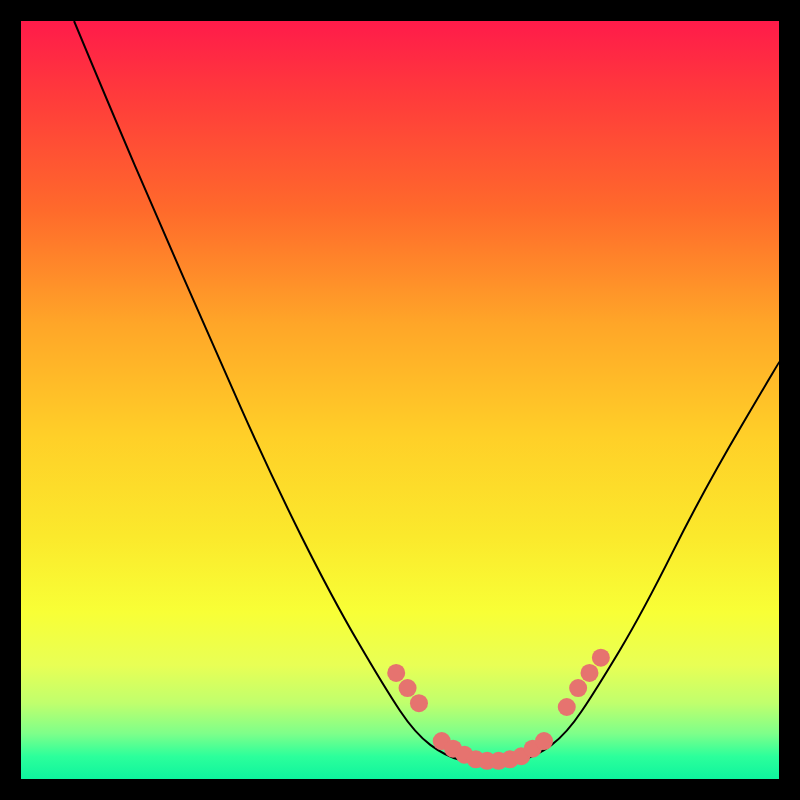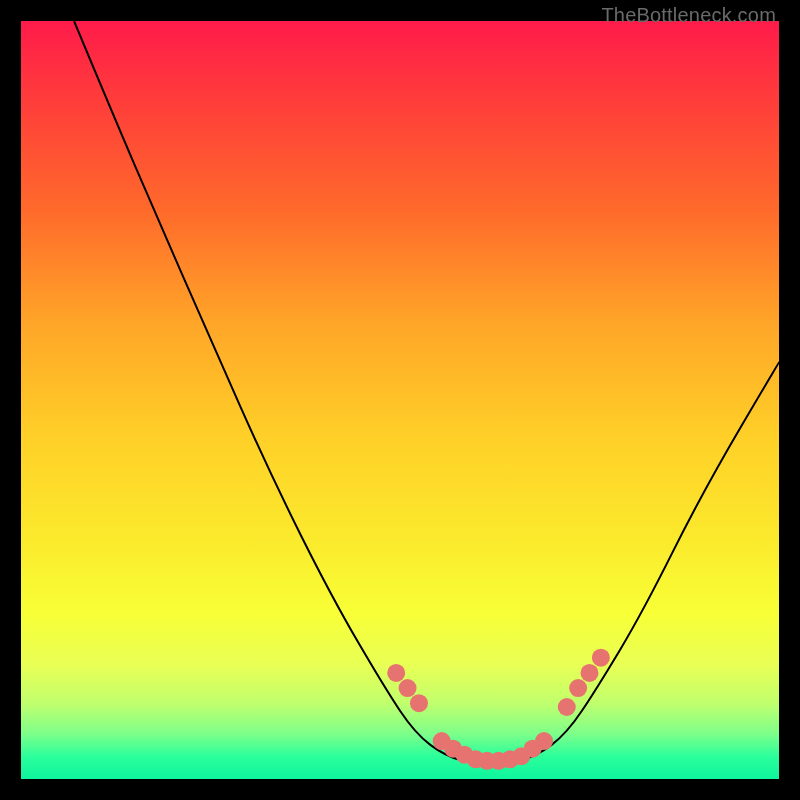--- a/index.html
+++ b/index.html
@@ -79,14 +79,13 @@
           <circle cx="500.28000000000003" cy="735.26" r="9" fill="#e6736f"></circle>
           <circle cx="511.65000000000003" cy="727.68" r="9" fill="#e6736f"></circle>
           <circle cx="523.02" cy="720.1" r="9" fill="#e6736f"></circle>
           <circle cx="545.76" cy="685.99" r="9" fill="#e6736f"></circle>
           <circle cx="557.13" cy="667.04" r="9" fill="#e6736f"></circle>
           <circle cx="568.5" cy="651.88" r="9" fill="#e6736f"></circle>
           <circle cx="579.87" cy="636.72" r="9" fill="#e6736f"></circle>
         </g>
     </svg>
   </div>
-  <div class="watermark">TheBottleneck.com</div>
 </div>
 
 </body></html>

